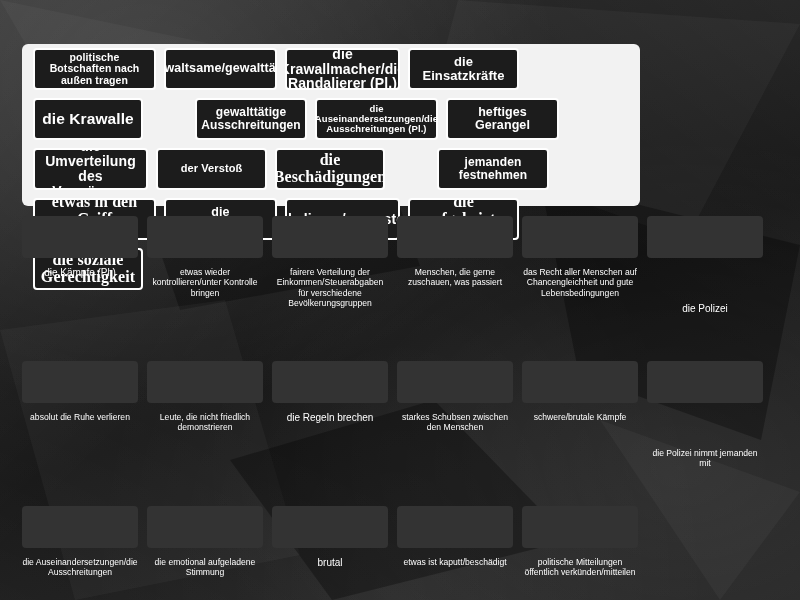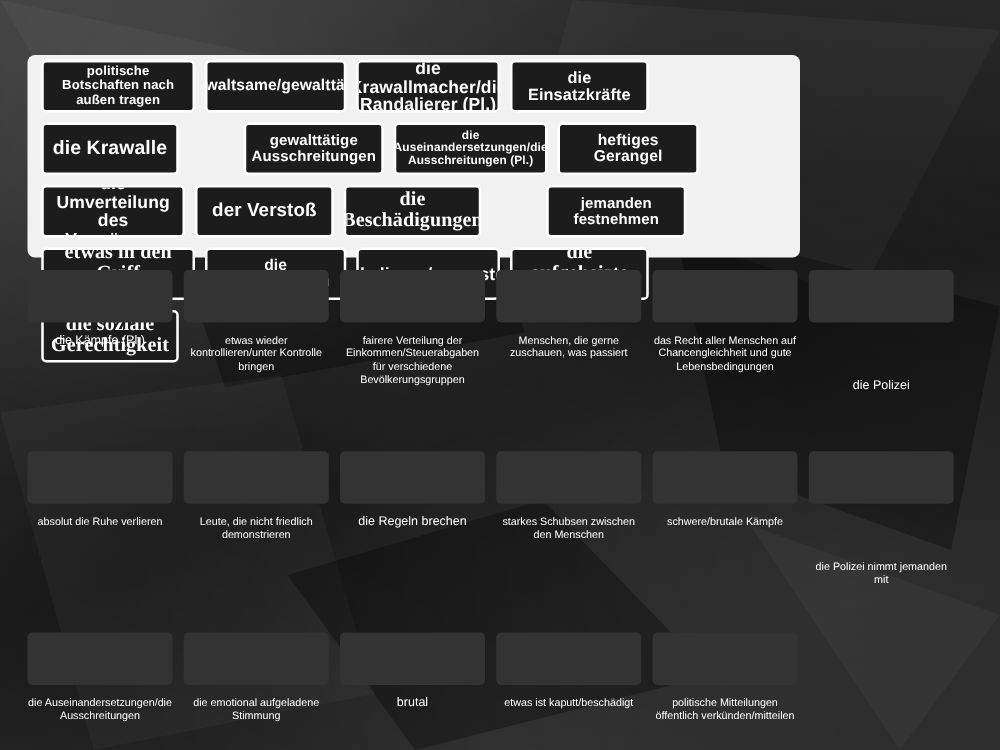--- a/index.html
+++ b/index.html
@@ -79,21 +79,21 @@
   }
   .chip.c0 { width: 123px; font-size: 10.5px; }
   .chip.c1 { width: 113px; font-size: 12.5px; }
   .chip.c2 { width: 115px; font-size: 14px; }
   .chip.c3 { width: 111px; font-size: 13px; }
   .chip.c4 { width: 110px; font-size: 15.5px; }
   .chip.c5 { width: 112px; font-size: 12px; margin-left: 48px; }
 
   .chip.small  { font-size: 9.5px; }
   .chip.medium { font-size: 16px; font-family: Liberation Serif, serif; }
-  .chip.large  { font-size: 15px; }
+  .chip.large  { font-size: 11px; }
 
   
   .grid {
     position: absolute;
     left: 22px;
     top: 216px;
     width: 756px;
   }
   .grid-row {
     display: flex;

